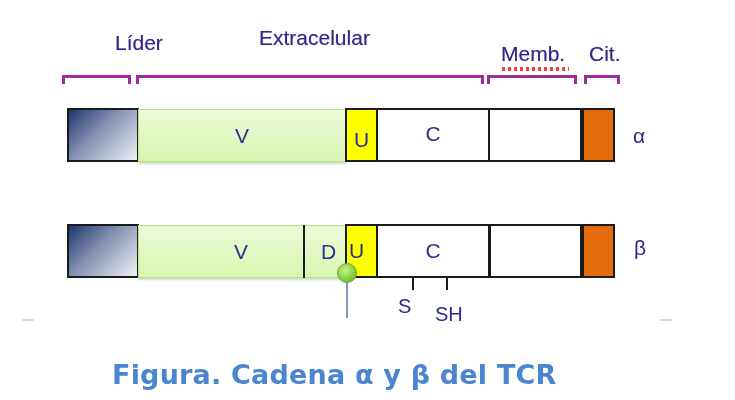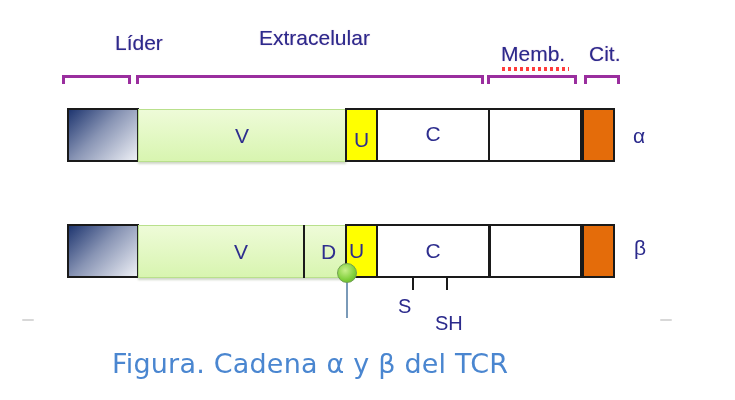--- a/index.html
+++ b/index.html
@@ -66,19 +66,19 @@
   <div class="seg mreg" style="left:488px;top:224px;width:96px;height:54px;border-left-width:3px;"></div>
   <div class="seg citreg" style="left:580px;top:224px;width:35px;height:54px;"></div>
   <div class="abs chain-label" style="left:634px;top:236px;">β</div>
 
   <div class="abs" style="left:346px;top:278px;width:2px;height:40px;background:#7a9ab8;"></div>
   <div class="abs" style="left:337px;top:263px;width:18px;height:18px;border-radius:50%;background:radial-gradient(circle at 40% 35%,#c8f08a,#7fcf3a 60%,#5aa92a);border:1px solid #6fa050;"></div>
 
   <div class="tick" style="left:412px;top:278px;height:12px;"></div>
   <div class="tick" style="left:446px;top:278px;height:12px;"></div>
   <div class="abs sub-label" style="left:398px;top:295px;">S</div>
-  <div class="abs sub-label" style="left:435px;top:312px;">SH</div>
+  <div class="abs sub-label" style="left:435px;top:303px;">SH</div>
 </div>
 
 <div class="abs" style="left:22px;top:319px;width:12px;height:2px;background:#d8d8d8;border-radius:1px;"></div>
 <div class="abs" style="left:660px;top:319px;width:12px;height:2px;background:#d8d8d8;border-radius:1px;"></div>
 
-<div class="abs caption" style="left:112px;top:348px;">Figura. Cadena α y β del TCR</div>
+<div class="abs caption" style="left:112px;top:359px;font-weight:bold;">Figura. Cadena α y β del TCR</div>
 
 </body></html>

